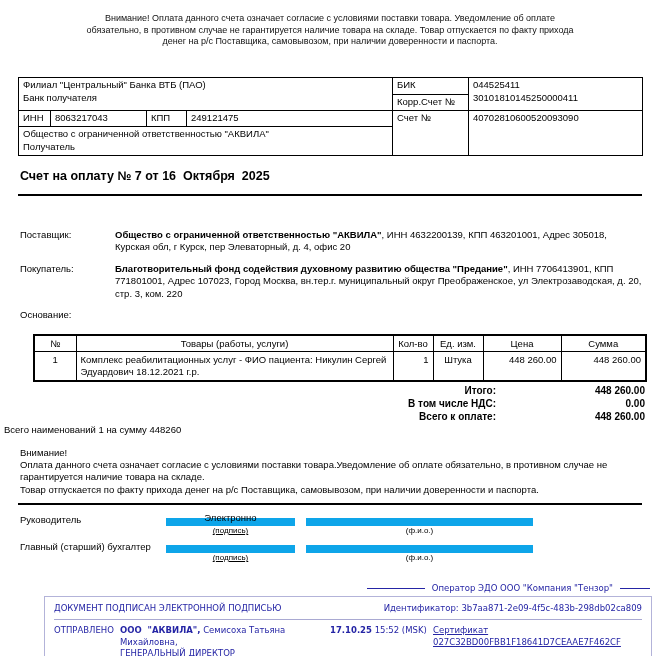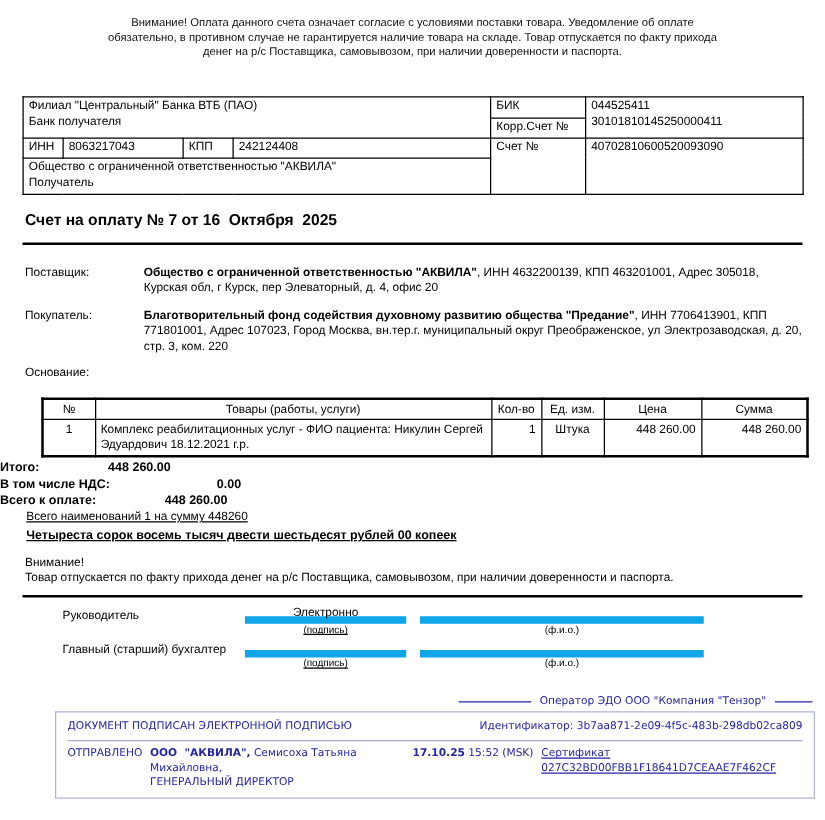--- a/index.html
+++ b/index.html
@@ -28,52 +28,52 @@
   
   .doc-title {
     margin: 13px 0 0 20px; font-size: 12.5px; font-weight: bold;
     white-space: pre-wrap;
   }
   .rule { height: 2px; background: #000; margin: 11px 18px 0 18px; }
   .rule2 { height: 2px; background: #000; margin: 7px 18px 0 18px; }
   
   .parties {
     display: grid; grid-template-columns: 95px 527px; row-gap: 9px;
-    margin: 17px 0 0 20px; font-size: 9.5px; line-height: 1.32;
+    margin: 33px 0 0 20px; font-size: 9.5px; line-height: 1.32;
   }
   .party-val b { font-weight: bold; }
   
   .items-table {
     border-collapse: collapse; table-layout: fixed;
     width: 612px; margin: 12px 0 0 33px; border: 2px solid #000;
   }
   .items-table th {
     border: 1px solid #000; font-weight: normal; font-size: 9.5px;
     padding: 2px 3px; text-align: center; height: 16px;
   }
   .items-table td {
     border: 1px solid #000; font-size: 9.5px; padding: 2px 4px;
     vertical-align: top; line-height: 1.3;
   }
   .c { text-align: center; }
   .r { text-align: right; }
   
   .totals { margin: 2px 15px 0 0; font-weight: bold; font-size: 10px; }
-  .trow { display: flex; justify-content: flex-start; line-height: 1.3; }
+  .trow { display: flex; justify-content: flex-end; line-height: 1.3; gap: 44px; }
   .tval { width: 105px; text-align: right; }
   
-  .summary { margin: 1px 0 0 21px; line-height: 1.3; text-decoration: underline; }
+  .summary { margin: 1px 0 0 4px; line-height: 1.3; }
   .sum-words { font-weight: bold; font-size: 10px; margin-top: 1px; }
   
   .attention { margin: 10px 20px 0 20px; line-height: 1.3; }
   
-  .sig-block { margin-top: 7px; padding-left: 30px; }
+  .sig-block { margin-top: 7px; }
   .sig-row { display: flex; margin-left: 20px; align-items: flex-end; }
   .sig-label { width: 146px; font-size: 9.5px; padding-bottom: 1px; }
-  .sig-line { border-bottom: 6px solid #0ea5e9; text-align: center; font-size: 9.5px; height: 14px; }
+  .sig-line { border-bottom: 8px solid #0ea5e9; text-align: center; font-size: 9.5px; height: 14px; }
   .w1 { width: 129px; }
   .sgap { width: 11px; }
   .w2 { width: 227px; }
   .sig-caps { display: flex; margin-left: 20px; font-size: 8px; }
   .cap-sp { width: 146px; }
   .cap1 { width: 129px; text-align: center; text-decoration: underline; }
   .cap2 { width: 227px; text-align: center; }
   .sig-row.second { margin-top: 4px; }
   
   .stamp { margin-top: 21px; color: #2525a5; font-family: "DejaVu Sans", sans-serif; }
@@ -123,21 +123,21 @@
       <div>30101810145250000411</div>
     </td>
   </tr>
   <tr>
     <td class="short">Корр.Счет №</td>
   </tr>
   <tr>
     <td>ИНН</td>
     <td>8063217043</td>
     <td>КПП</td>
-    <td>242124408</td>
+    <td>249121475</td>
     <td rowspan="2">Счет №</td>
     <td rowspan="2">40702810600520093090</td>
   </tr>
   <tr>
     <td colspan="4">
       <div>Общество с ограниченной ответственностью "АКВИЛА"</div>
       <div>Получатель</div>
     </td>
   </tr>
 </tbody>
@@ -194,25 +194,25 @@
     <span class="tval">0.00</span>
   </div>
   <div class="trow">
     <span>Всего к оплате:</span>
     <span class="tval">448 260.00</span>
   </div>
 </div>
 
 <div class="summary">
   <div>Всего наименований 1 на сумму 448260</div>
-  <div class="sum-words">Четыреста сорок восемь тысяч двести шестьдесят рублей 00 копеек</div>
 </div>
 
 <div class="attention">
   <div>Внимание!</div>
+  <div>Оплата данного счета означает согласие с условиями поставки товара.Уведомление об оплате обязательно, в противном случае не гарантируется наличие товара на складе.</div>
   <div>Товар отпускается по факту прихода денег на р/с Поставщика, самовывозом, при наличии доверенности и паспорта.</div>
 </div>
 
 <div class="rule2"></div>
 
 <div class="sig-block">
   <div class="sig-row">
     <div class="sig-label">Руководитель</div>
     <div class="sig-line w1"><span>Электронно</span></div>
     <div class="sgap"></div>

